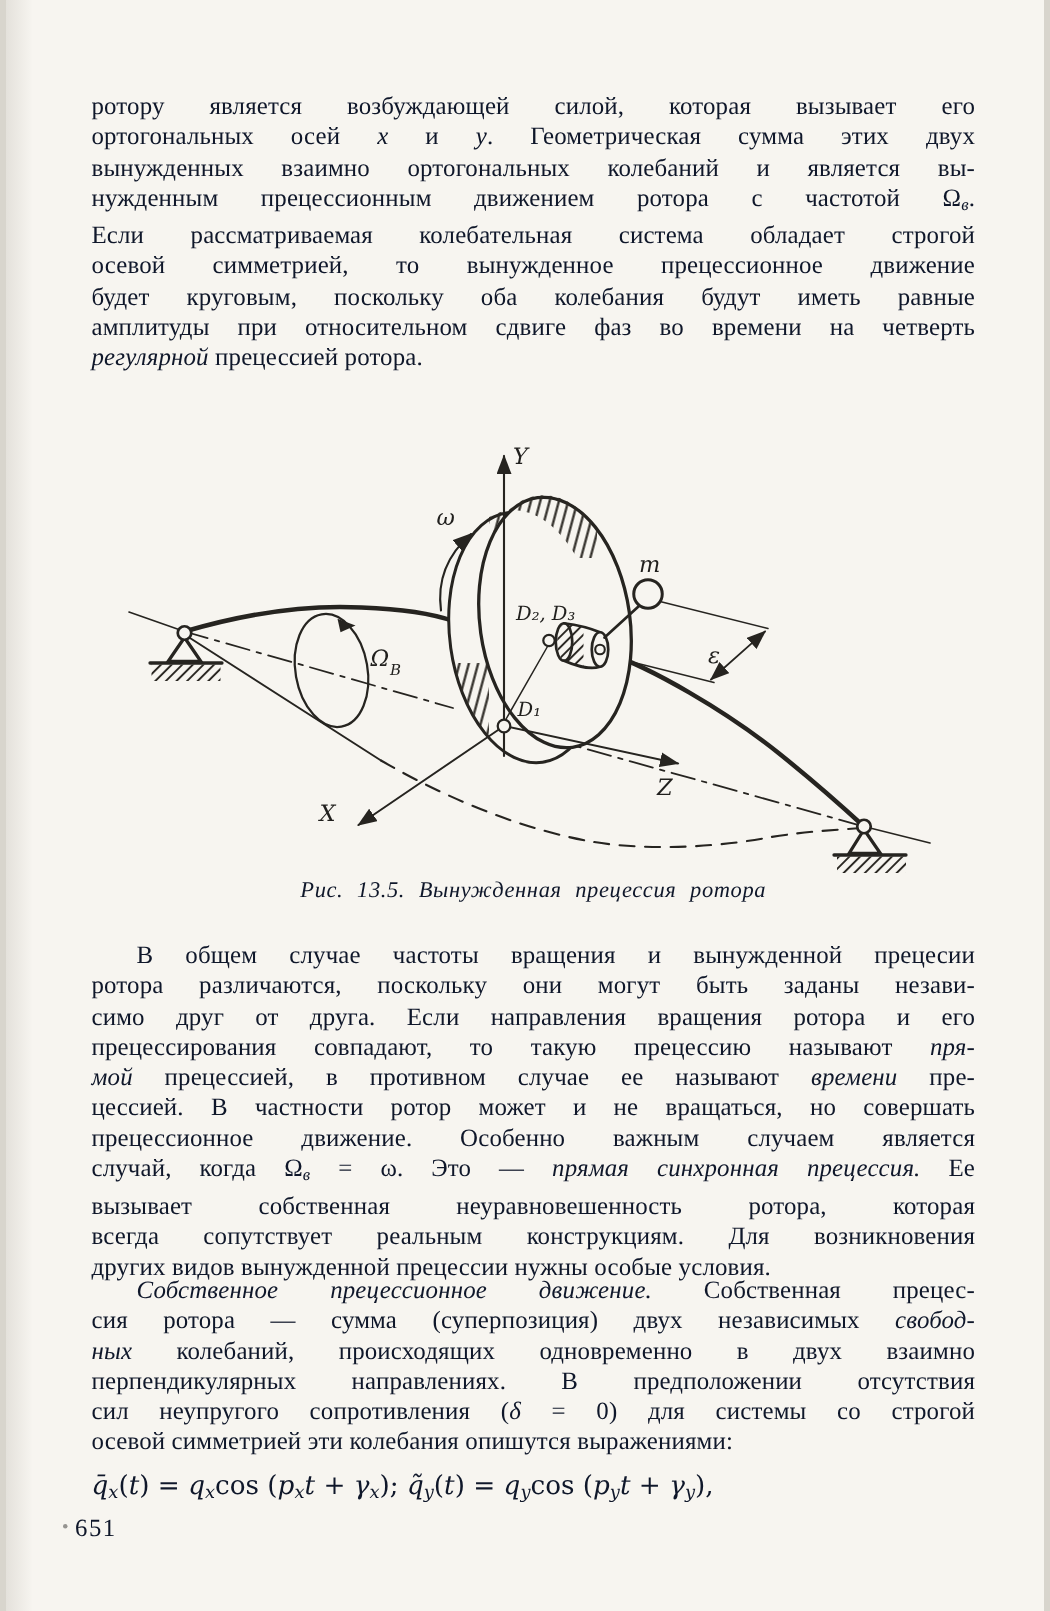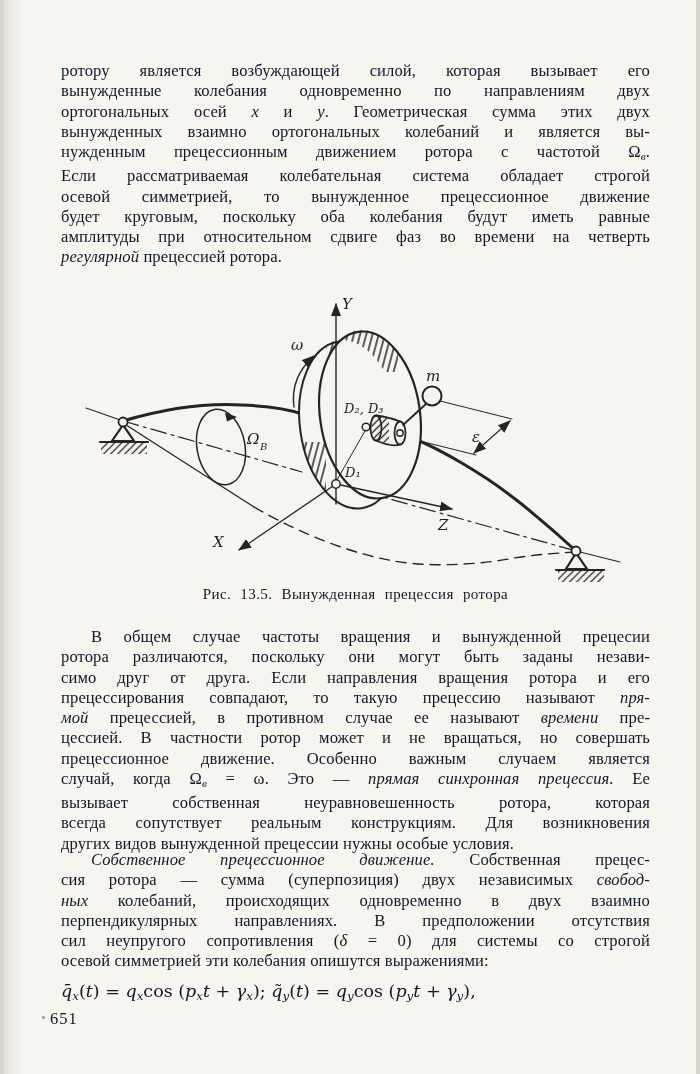--- a/index.html
+++ b/index.html
@@ -18,40 +18,39 @@
     position:absolute;left:57px;width:589px;
     font-size:16.6px;line-height:20.3px;letter-spacing:0.1px;
   }
   .ln{text-align:justify;text-align-last:justify;white-space:normal;}
   .ln.last{text-align-last:left;}
   .ln.ind{text-indent:30px;}
   .seg-i{font-style:italic;}
   .seg-isub{font-style:italic;font-size:68%;vertical-align:-0.25em;}
   .caption{
     position:absolute;left:57px;width:589px;top:586px;
-    text-align:center;font-size:15px;letter-spacing:0.4px;word-spacing:5px;
+    text-align:center;font-size:15px;letter-spacing:0.4px;word-spacing:5px;font-style:italic;
   }
   .formula{
     position:absolute;left:57px;width:589px;top:981px;
     text-align:left;font-size:17.5px;
     font-family:"DejaVu Serif","Liberation Serif",serif;
   }
   .pagenum{position:absolute;left:46px;top:1009px;font-size:16.5px;letter-spacing:1px;}
   .speck{position:absolute;left:38px;top:1016px;width:3px;height:3px;border-radius:50%;background:rgba(32,31,29,.45);}
   .fig{position:absolute;left:60px;top:292px;}
   svg text{font-family:"DejaVu Serif","Liberation Serif",serif;font-style:italic;fill:#201f1d;}
 </style>
 </head>
 <body>
 
 <div class="page">
 
   <div class="tb" style="top:61px">
     <div class="ln"><span>ротору является возбуждающей силой, которая вызывает его</span></div>
-    <div class="ln"><span>вынужденные колебания одновременно по направлениям двух</span></div>
     <div class="ln"><span>ортогональных осей </span><span class="seg-i">x</span><span> и </span><span class="seg-i">y</span><span>. Геометрическая сумма этих двух</span></div>
     <div class="ln"><span>вынужденных взаимно ортогональных колебаний и является вы-</span></div>
     <div class="ln"><span>нужденным прецессионным движением ротора с частотой Ω</span><span class="seg-isub">в</span><span>.</span></div>
     <div class="ln"><span>Если рассматриваемая колебательная система обладает строгой</span></div>
     <div class="ln"><span>осевой симметрией, то вынужденное прецессионное движение</span></div>
     <div class="ln"><span>будет круговым, поскольку оба колебания будут иметь равные</span></div>
     <div class="ln"><span>амплитуды при относительном сдвиге фаз во времени на четверть</span></div>
     <div class="ln last"><span class="seg-i">регулярной</span><span> прецессией ротора.</span></div>
   </div>
 

